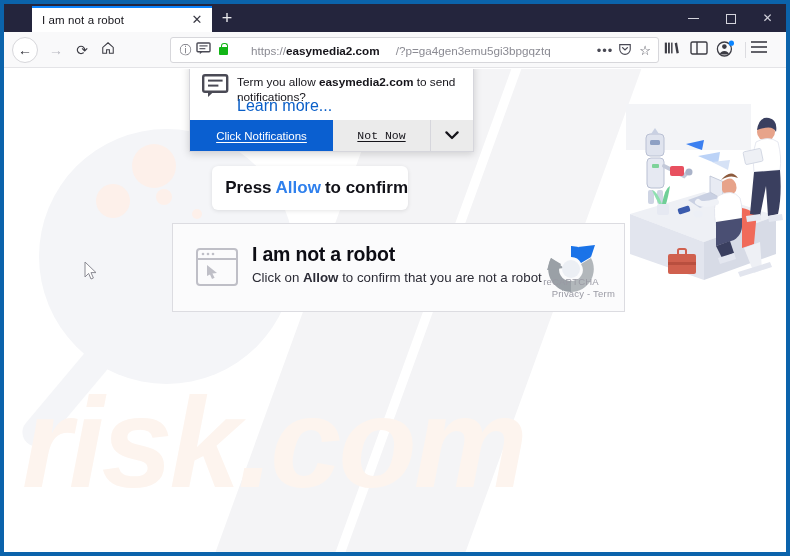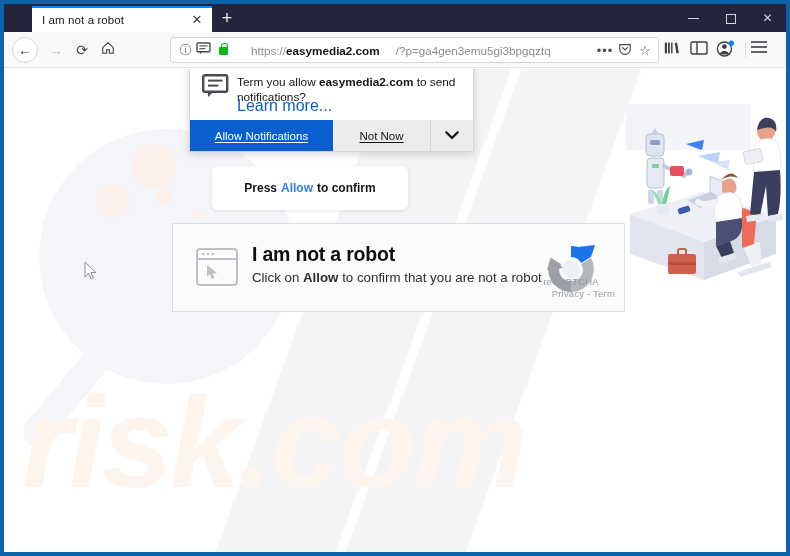--- a/index.html
+++ b/index.html
@@ -138,22 +138,22 @@
   }
 
   
   #cursor { position:absolute; left:80px; top:192px; width:14px; height:20px; }
 
   
   #press-allow {
     position:absolute; left:208px; top:97px; width:196px; height:44px;
     background:#ffffff; border-radius:6px;
     box-shadow:0 1px 4px rgba(0,0,0,.10);
-    display:flex; align-items:center; justify-content:center;
-    font-size:12px; font-weight:700; color:#111118;
+    display:flex; align-items:center; justify-content:flex-end;
+    font-size:17px; font-weight:700; color:#111118;
   }
   #press-allow .hl { color:#2f80ed; margin:0 4px; }
 
   
   #captcha {
     position:absolute; left:168px; top:154px; width:453px; height:89px;
     background:#fbfbfc; border:1px solid #dcdce1;
   }
   #cap-icon { position:absolute; left:23px; top:24px; width:42px; height:38px; }
   #cap-title {
@@ -204,21 +204,21 @@
     width:143px; height:31px; background:#0a5fd0;
     color:#ffffff; font-size:11.5px; font-weight:400;
     display:flex; align-items:center; justify-content:center;
     cursor:pointer;
   }
   #dh-allow span { text-decoration:underline; text-underline-offset:2px;}
   #dh-notnow {
     flex:1; height:31px; background:#ebebeb;
     color:#15141a; font-size:11.5px;
     display:flex; align-items:center; justify-content:center;
-    border-right:1px solid #d6d6dc; cursor:pointer;
+    border-right:1px solid #d6d6dc; cursor:pointer;font-family:Liberation Mono, monospace;
   }
   #dh-notnow span { text-decoration:underline; text-underline-offset:2px;}
   #dh-more {
     width:42px; height:31px; background:#ebebeb;
     display:flex; align-items:center; justify-content:center;
     cursor:pointer;
   }
 </style>
 </head>
 <body>
@@ -421,21 +421,21 @@
       <svg id="dh-icon" viewBox="0 0 27 24">
         <rect x="1.2" y="1.2" width="24" height="16.5" rx="1.8" fill="none" stroke="#4a4a55" stroke-width="2.4"></rect>
         <path d="M6 17.7 L6 23 L11.6 17.7 Z" fill="#4a4a55"></path>
         <line x1="6" y1="6.6" x2="20.6" y2="6.6" stroke="#4a4a55" stroke-width="2"></line>
         <line x1="6" y1="11.6" x2="16.4" y2="11.6" stroke="#4a4a55" stroke-width="2"></line>
       </svg>
       <div id="dh-msg"><span>Term you allow </span><b>easymedia2.com</b><span> to send notifications?</span></div>
       <div id="dh-learn">Learn more...</div>
       <div id="dh-actions">
         <div id="dh-allow">
-            <span>Allow Notifications</span>
+            <span>Click Notifications</span>
           </div>
         <div id="dh-notnow">
             <span>Not Now</span>
           </div>
         <div id="dh-more">
           <svg width="14" height="9" viewBox="0 0 14 9">
             <path d="M1.4 1.4 L7 7 L12.6 1.4" fill="none" stroke="#15141a" stroke-width="2.2" stroke-linecap="round" stroke-linejoin="round"></path>
           </svg>
         </div>
       </div>

